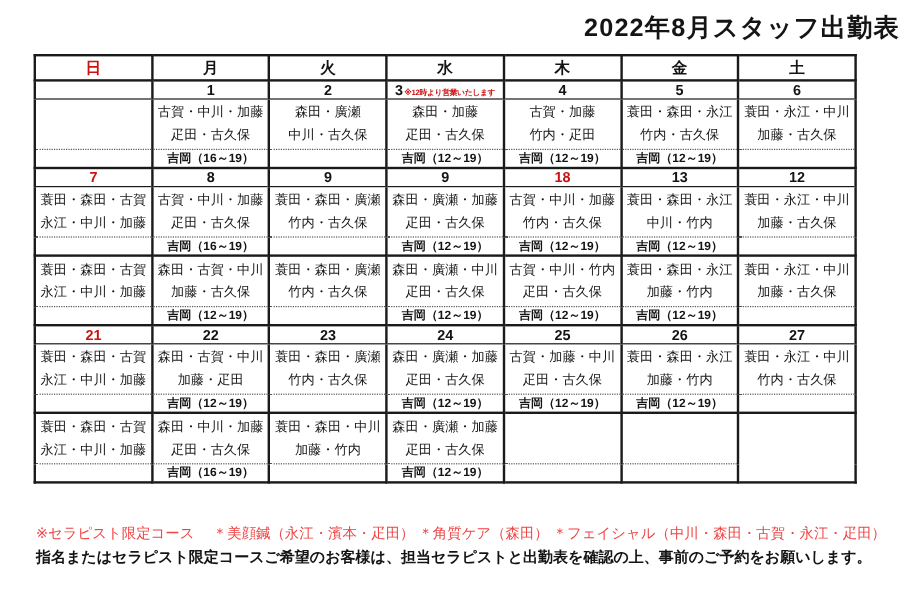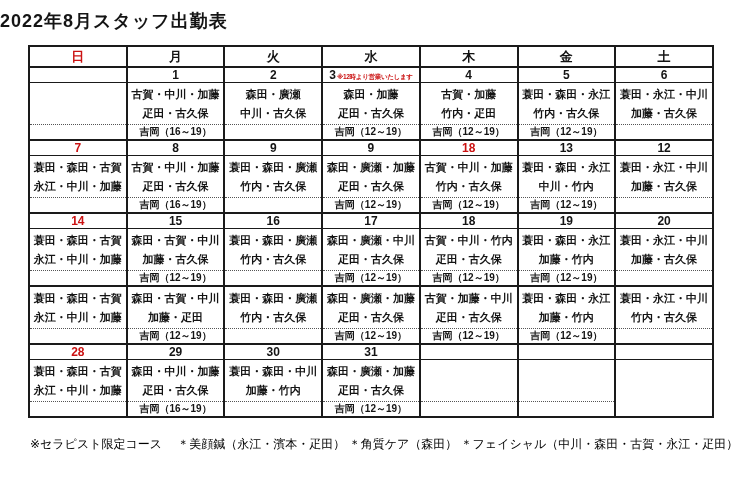--- a/index.html
+++ b/index.html
@@ -1,34 +1,34 @@
 <!DOCTYPE html>
 <html><head>
 <meta charset="utf-8">
 <style>
   html,body{margin:0;padding:0}
   body{width:750px;height:497px;background:#ffffff;color:#141414;
        font-family:"Liberation Sans","DejaVu Sans",sans-serif;position:relative;overflow:hidden}
-  .title{position:absolute;top:9px;left:0;width:100%;text-align:left;margin:0;
-         font-size:18px;font-weight:bold;letter-spacing:1px}
+  .title{position:absolute;top:9px;left:0;width:100%;text-align:right;margin:0;
+         font-size:21px;font-weight:bold;letter-spacing:1px}
   table.sched{position:absolute;left:28px;top:45px;width:686px;
               border-collapse:collapse;table-layout:fixed}
   .sched th,.sched td{border:2px solid #1a1a1a;padding:0;text-align:center;
               vertical-align:middle;overflow:hidden;white-space:nowrap}
   .sched th{height:19px;font-size:13px;font-weight:bold}
   tr.r-date td{height:14px;font-size:12px;font-weight:bold;border-bottom:1px solid #1a1a1a}
-  tr.r-names td{height:41px;font-size:11px;font-weight:bold;line-height:19px;
+  tr.r-names td{height:41px;font-size:11px;font-weight:normal;line-height:19px;
               border-top:none;border-bottom:none}
   tr.r-eve td{height:14px;font-size:10px;font-weight:bold;border-top:1px dotted #555}
   tr.r-eve td.no-dot{border-top:none}
   .red{color:#cb1212}
   .note3{font-size:6.5px;color:#cb1212;font-weight:bold;margin-left:1px;letter-spacing:-0.3px}
   .notes{position:absolute;left:30px;top:434px;width:712px}
   .note{font-size:12.5px;font-weight:bold;line-height:20px;white-space:nowrap}
-  .note.light{font-weight:normal;color:#000000;font-size:12px}
+  .note.light{font-weight:normal;color:#ef4444;font-size:12px}
 </style>
 </head>
 <body>
 
 <h1 class="title">2022年8月スタッフ出勤表</h1>
 
 <table class="sched">
   <thead>
     <tr>
       <th class="red">日</th>
@@ -133,69 +133,69 @@
     <tr class="r-eve">
       <td></td>
       <td>吉岡（16～19）</td>
       <td></td>
       <td>吉岡（12～19）</td>
       <td>吉岡（12～19）</td>
       <td>吉岡（12～19）</td>
       <td></td>
     </tr>
 
+    <tr class="r-names">
+      <td>
+          <div>蓑田・森田・古賀</div>
+          <div>永江・中川・加藤</div>
+        </td>
+      <td>
+          <div>森田・古賀・中川</div>
+          <div>加藤・古久保</div>
+        </td>
+      <td>
+          <div>蓑田・森田・廣瀬</div>
+          <div>竹内・古久保</div>
+        </td>
+      <td>
+          <div>森田・廣瀬・中川</div>
+          <div>疋田・古久保</div>
+        </td>
+      <td>
+          <div>古賀・中川・竹内</div>
+          <div>疋田・古久保</div>
+        </td>
+      <td>
+          <div>蓑田・森田・永江</div>
+          <div>加藤・竹内</div>
+        </td>
+      <td>
+          <div>蓑田・永江・中川</div>
+          <div>加藤・古久保</div>
+        </td>
+    </tr>
+    <tr class="r-eve">
+      <td></td>
+      <td>吉岡（12～19）</td>
+      <td></td>
+      <td>吉岡（12～19）</td>
+      <td>吉岡（12～19）</td>
+      <td>吉岡（12～19）</td>
+      <td></td>
+    </tr>
+
     <tr class="r-date">
-      <td class="red">14</td>
-      <td>15</td>
-      <td>16</td>
-      <td>17</td>
-      <td>18</td>
-      <td>19</td>
-      <td>20</td>
-    </tr>
-    <tr class="r-names">
-      <td>
-          <div>蓑田・森田・古賀</div>
-          <div>永江・中川・加藤</div>
-        </td>
-      <td>
-          <div>森田・古賀・中川</div>
-          <div>加藤・古久保</div>
-        </td>
-      <td>
-          <div>蓑田・森田・廣瀬</div>
-          <div>竹内・古久保</div>
-        </td>
-      <td>
-          <div>森田・廣瀬・中川</div>
-          <div>疋田・古久保</div>
-        </td>
-      <td>
-          <div>古賀・中川・竹内</div>
-          <div>疋田・古久保</div>
-        </td>
-      <td>
-          <div>蓑田・森田・永江</div>
-          <div>加藤・竹内</div>
-        </td>
-      <td>
-          <div>蓑田・永江・中川</div>
-          <div>加藤・古久保</div>
-        </td>
-    </tr>
-    <tr class="r-eve">
-      <td></td>
-      <td>吉岡（12～19）</td>
-      <td></td>
-      <td>吉岡（12～19）</td>
-      <td>吉岡（12～19）</td>
-      <td>吉岡（12～19）</td>
-      <td></td>
-    </tr>
-
+      <td class="red">21</td>
+      <td>22</td>
+      <td>23</td>
+      <td>24</td>
+      <td>25</td>
+      <td>26</td>
+      <td>27</td>
+    </tr>
     <tr class="r-names">
       <td>
           <div>蓑田・森田・古賀</div>
           <div>永江・中川・加藤</div>
         </td>
       <td>
           <div>森田・古賀・中川</div>
           <div>加藤・疋田</div>
         </td>
       <td>
@@ -222,29 +222,20 @@
     <tr class="r-eve">
       <td></td>
       <td>吉岡（12～19）</td>
       <td></td>
       <td>吉岡（12～19）</td>
       <td>吉岡（12～19）</td>
       <td>吉岡（12～19）</td>
       <td></td>
     </tr>
 
-    <tr class="r-date">
-      <td class="red">28</td>
-      <td>29</td>
-      <td>30</td>
-      <td>31</td>
-      <td></td>
-      <td></td>
-      <td></td>
-    </tr>
     <tr class="r-names">
       <td>
           <div>蓑田・森田・古賀</div>
           <div>永江・中川・加藤</div>
         </td>
       <td>
           <div>森田・中川・加藤</div>
           <div>疋田・古久保</div>
         </td>
       <td>
@@ -275,13 +266,14 @@
       <td>吉岡（12～19）</td>
       <td></td>
       <td></td>
       <td class="no-dot"></td>
     </tr>
   </tbody>
 </table>
 
 <div class="notes">
   <div class="note light">※セラピスト限定コース　 ＊美顔鍼（永江・濱本・疋田） ＊角質ケア（森田） ＊フェイシャル（中川・森田・古賀・永江・疋田）</div>
+  <div class="note">指名またはセラピスト限定コースご希望のお客様は、担当セラピストと出勤表を確認の上、事前のご予約をお願いします。</div>
 </div>
 
 </body></html>

